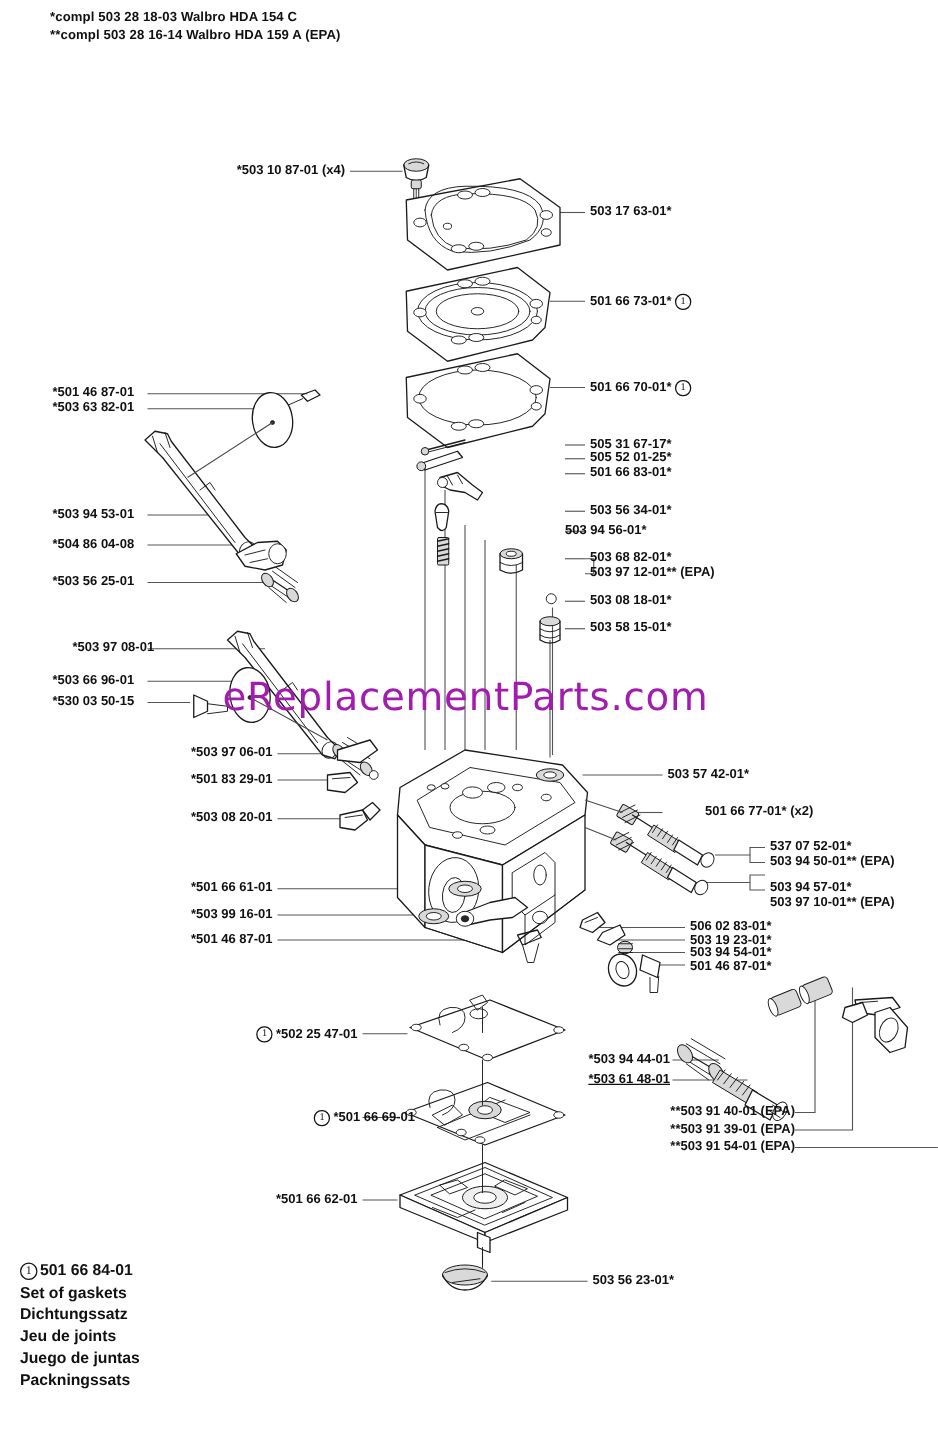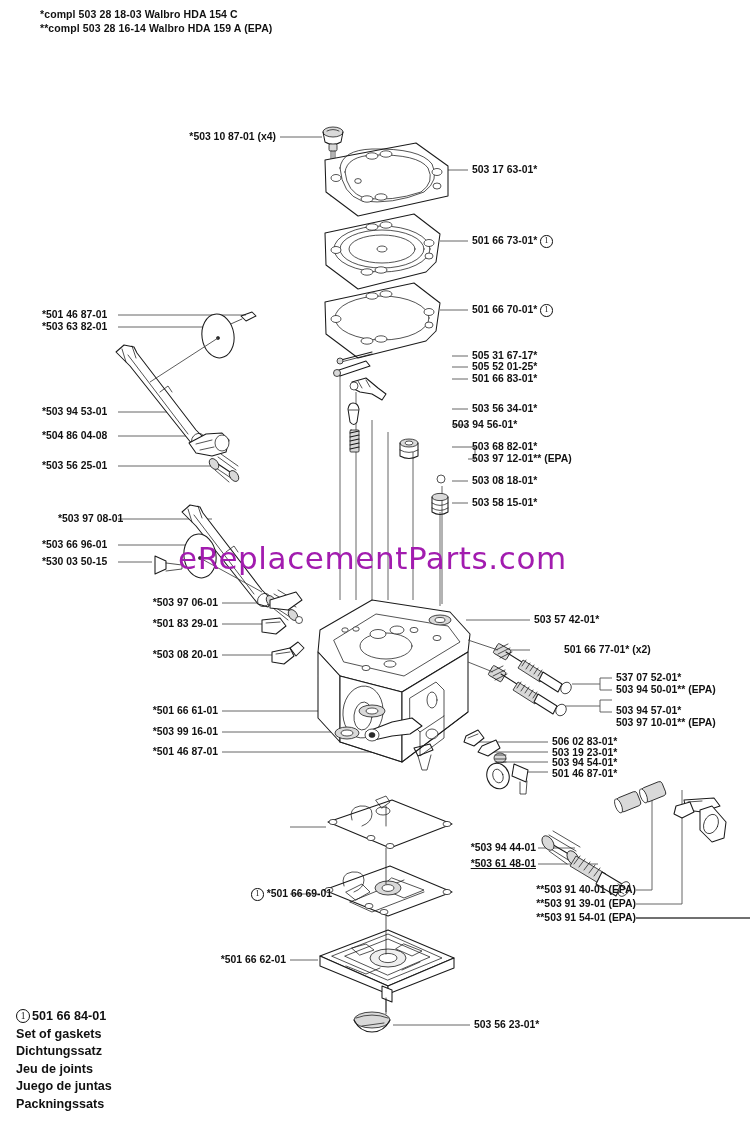--- a/index.html
+++ b/index.html
@@ -500,20 +500,24 @@
   <div class="lbl" style="left:42px;top:556px;">*530 03 50-15</div>
 
   <div class="lbl r" style="left:0;top:597px;width:218px;">*503 97 06-01</div>
   <div class="lbl r" style="left:0;top:618px;width:218px;">*501 83 29-01</div>
   <div class="lbl r" style="left:0;top:649px;width:218px;">*503 08 20-01</div>
 
   <div class="lbl r" style="left:0;top:705px;width:218px;">*501 66 61-01</div>
   <div class="lbl r" style="left:0;top:726px;width:218px;">*503 99 16-01</div>
   <div class="lbl r" style="left:0;top:746px;width:218px;">*501 46 87-01</div>
 
+  <div class="lbl r" style="left:0;top:821px;width:286px;">
+    <span class="circ1">1</span>
+    <span>*502 25 47-01</span>
+  </div>
   <div class="lbl r" style="left:0;top:888px;width:286px;padding-left:46px;">
     <span class="circ1">1</span>
     <span>*501 66 69-01</span>
   </div>
   <div class="lbl r" style="left:0;top:954px;width:286px;">*501 66 62-01</div>
 
   <div class="lbl" style="left:534px;top:614px;">503 57 42-01*</div>
   <div class="lbl" style="left:564px;top:644px;">501 66 77-01* (x2)</div>
 
   <div class="lbl" style="left:616px;top:672px;">537 07 52-01*</div>

